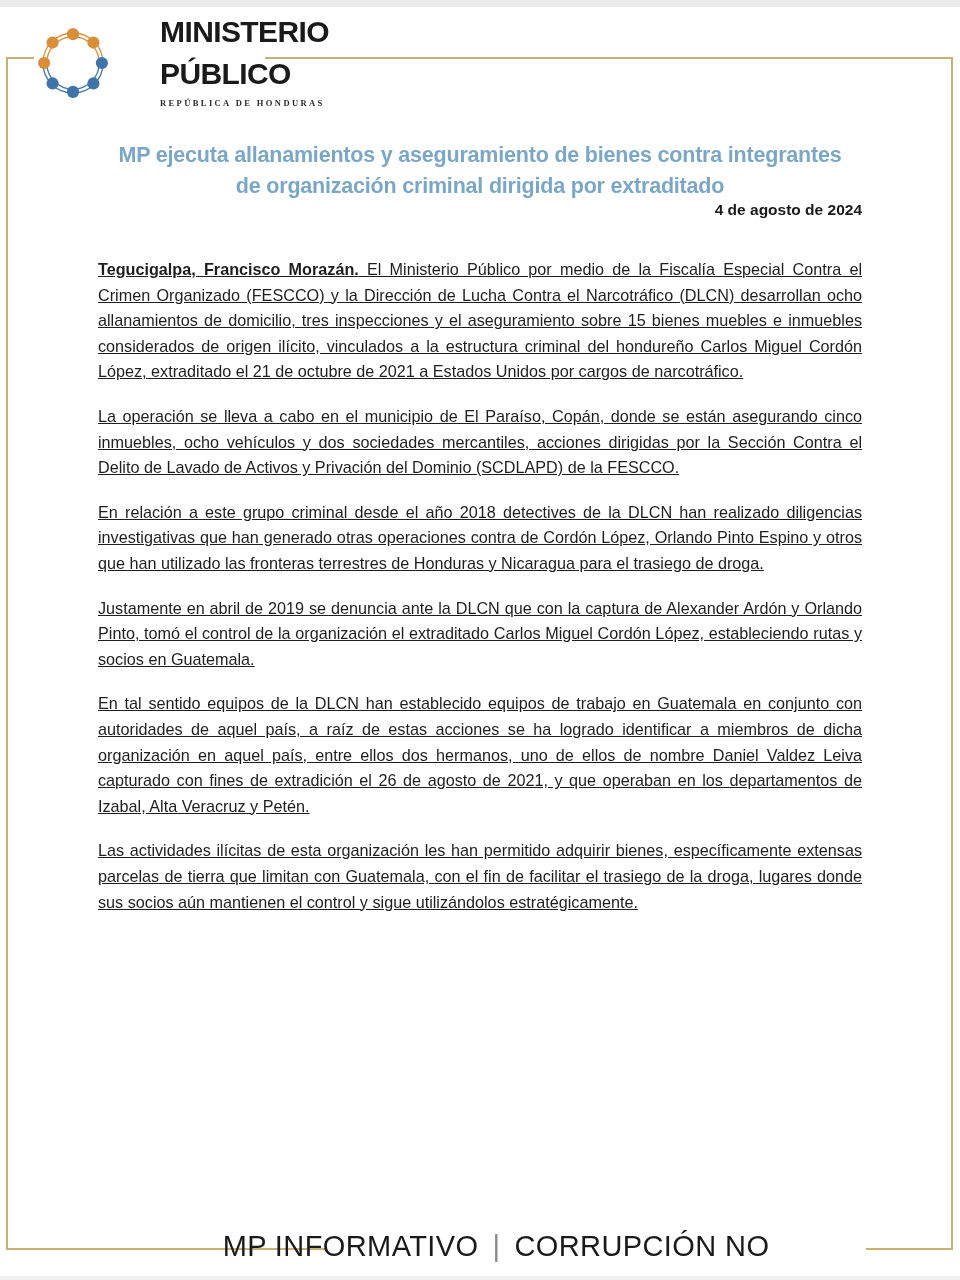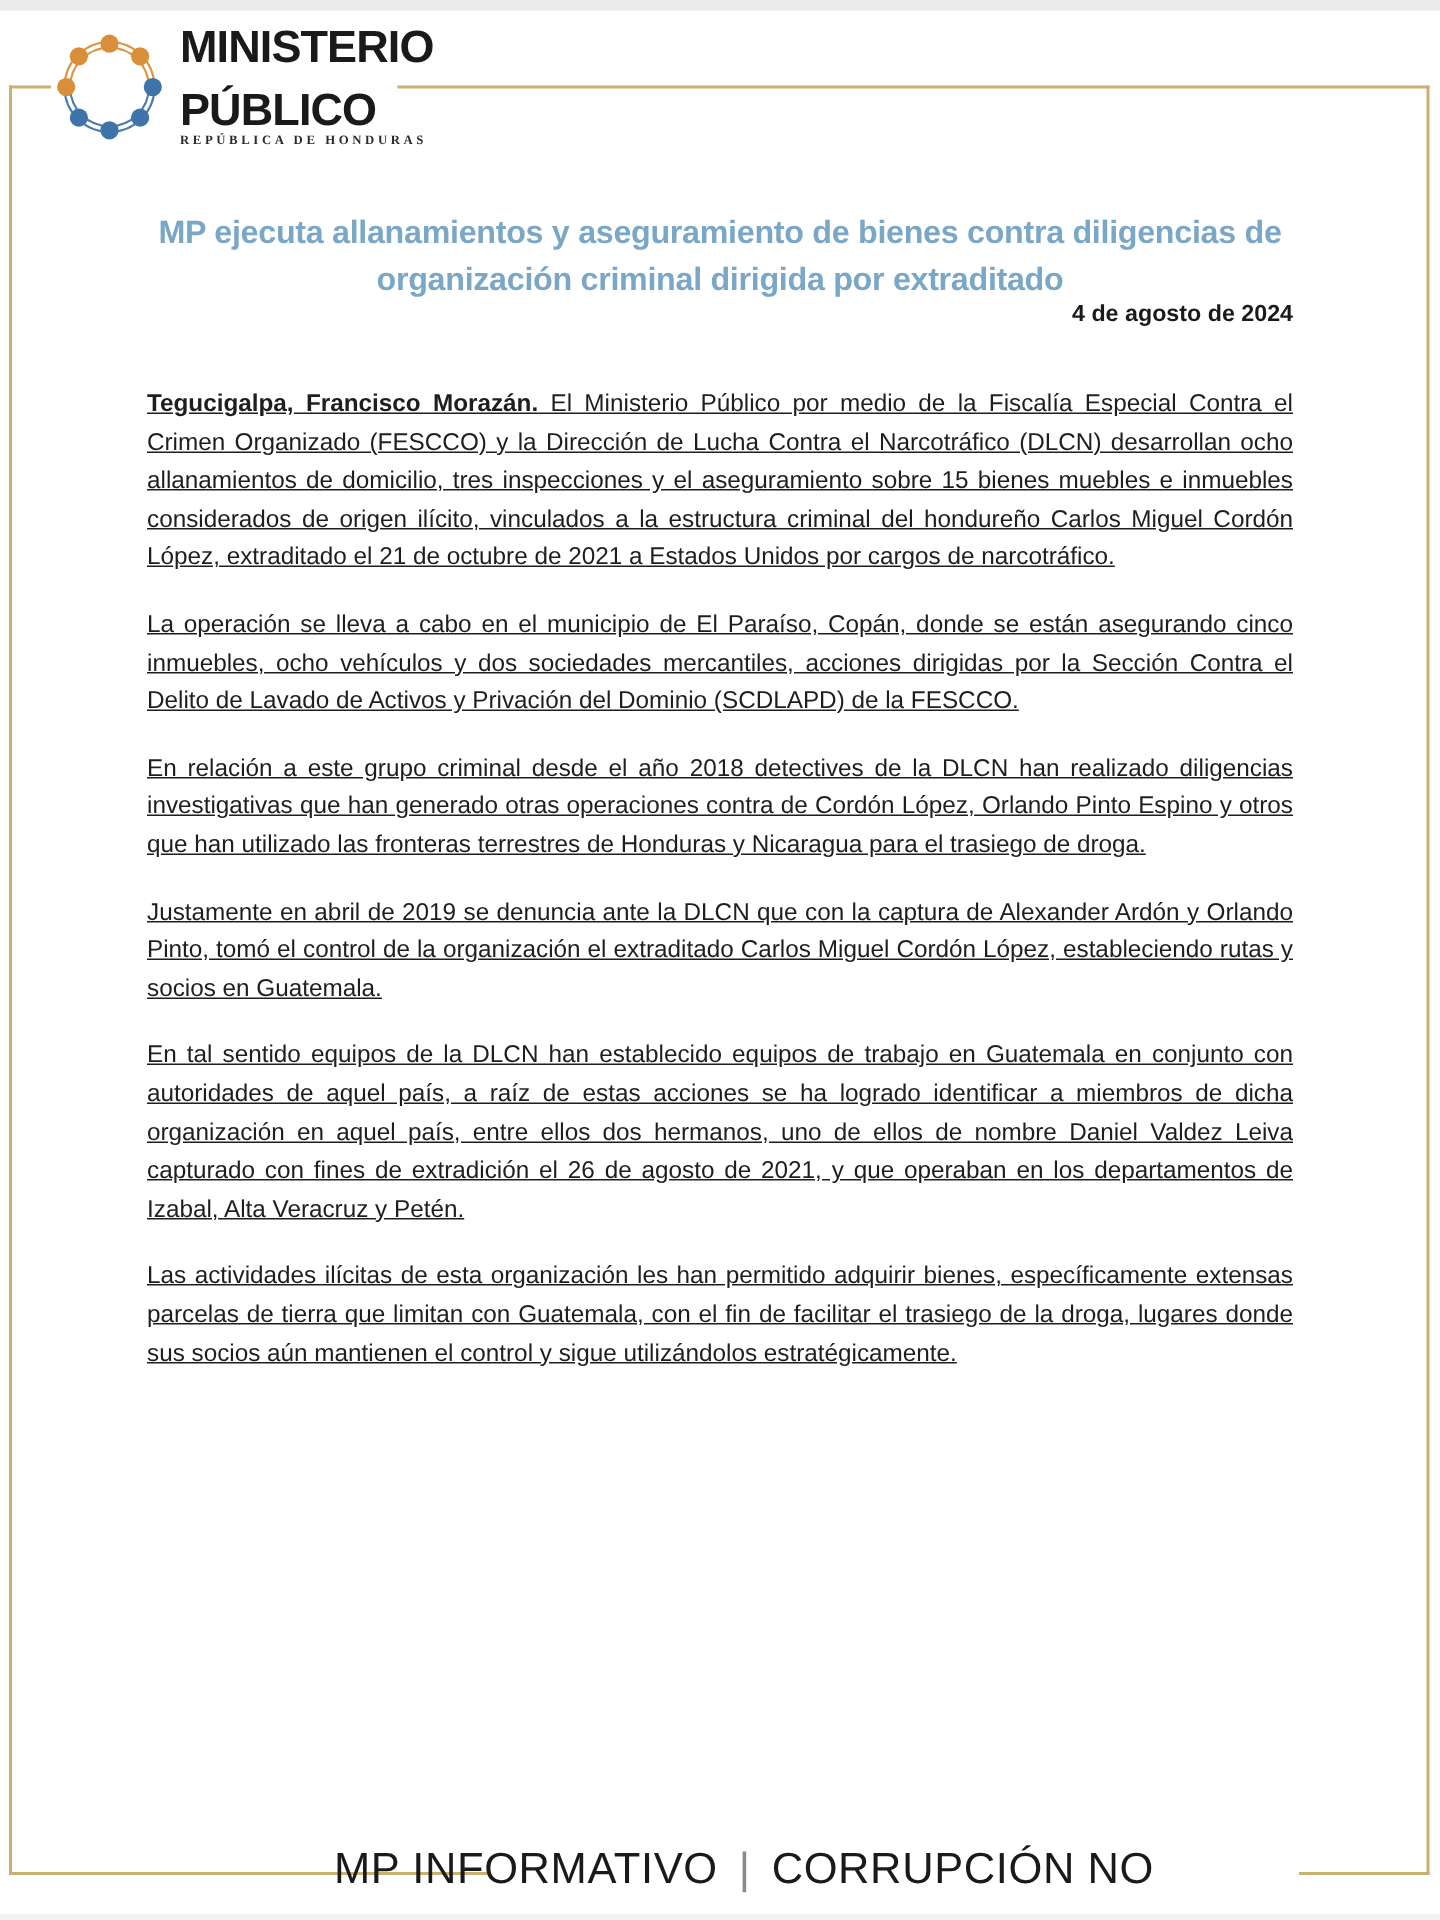--- a/index.html
+++ b/index.html
@@ -50,20 +50,21 @@
     position: absolute;
     left: 0; top: 0;
     width: 960px; height: 120px;
   }
 
   .logo-block {
     position: absolute;
     left: 36px; top: 18px;
     display: flex;
     align-items: center;
+    gap: 40px;
   }
 
   .logo-mark {
     width: 74px; height: 74px;
     position: relative;
     flex: 0 0 auto;
   }
   .logo-mark svg { display: block; width: 74px; height: 74px; }
 
   .logo-text {
@@ -74,21 +75,21 @@
     font-family: "Liberation Sans", sans-serif;
     font-weight: bold;
     font-size: 30px;
     letter-spacing: -0.6px;
     color: #1a1a1a;
     display: block;
   }
   .logo-line2 { margin-top: 14px; }
   .logo-sub {
     display: block;
-    margin-top: 3px;
+    margin-top: 13px;
     font-family: "Liberation Serif", serif;
     font-weight: bold;
     font-size: 8.5px;
     letter-spacing: 2.4px;
     color: #2b2b2b;
   }
 
   
   .content {
     position: absolute;
@@ -204,21 +205,21 @@
         <span class="logo-line1">MINISTERIO</span>
         <span class="logo-line2">PÚBLICO</span>
         <span class="logo-sub">REPÚBLICA DE HONDURAS</span>
       </div>
 
     </div>
   </div>
 
   <div class="content">
 
-    <div class="doc-title">MP ejecuta allanamientos y aseguramiento de bienes contra diligencias de organización criminal dirigida por extraditado</div>
+    <div class="doc-title">MP ejecuta allanamientos y aseguramiento de bienes contra integrantes de organización criminal dirigida por extraditado</div>
 
     <div class="doc-date">4 de agosto de 2024</div>
 
     <div class="paragraphs">
       <p class="para">
         <b>Tegucigalpa, Francisco Morazán.</b><span> El Ministerio Público por medio de la Fiscalía Especial Contra el Crimen Organizado (FESCCO) y la Dirección de Lucha Contra el Narcotráfico (DLCN) desarrollan ocho allanamientos de domicilio, tres inspecciones y el aseguramiento sobre 15 bienes muebles e inmuebles considerados de origen ilícito, vinculados a la estructura criminal del hondureño Carlos Miguel Cordón López, extraditado el 21 de octubre de 2021 a Estados Unidos por cargos de narcotráfico.</span>
       </p>
       <p class="para">
         <span>La operación se lleva a cabo en el municipio de El Paraíso, Copán, donde se están asegurando cinco inmuebles, ocho vehículos y dos sociedades mercantiles, acciones dirigidas por la Sección Contra el Delito de Lavado de Activos y Privación del Dominio (SCDLAPD) de la FESCCO.</span>
       </p>

